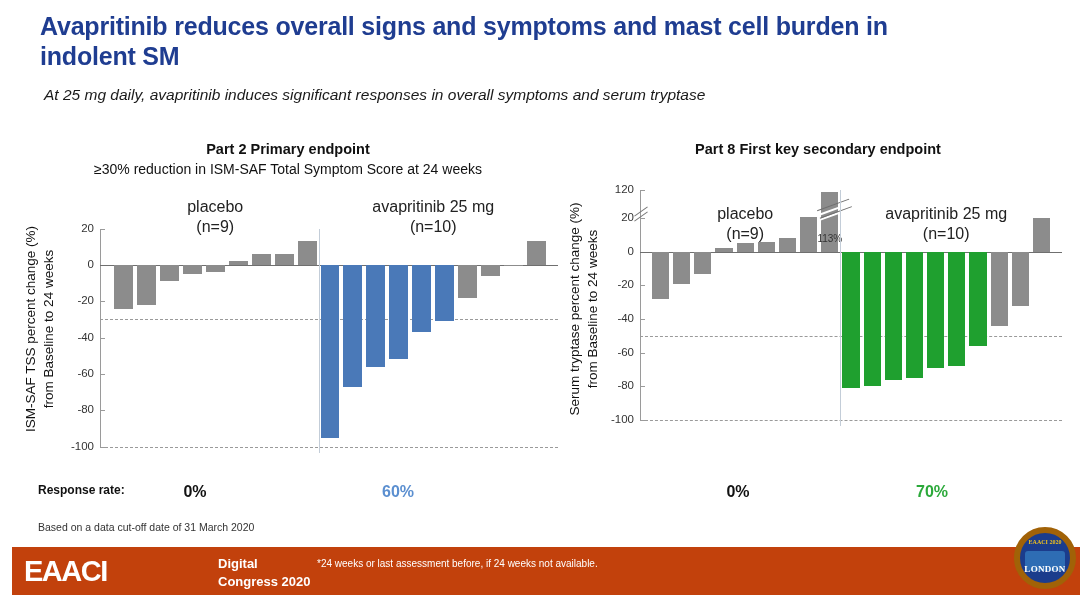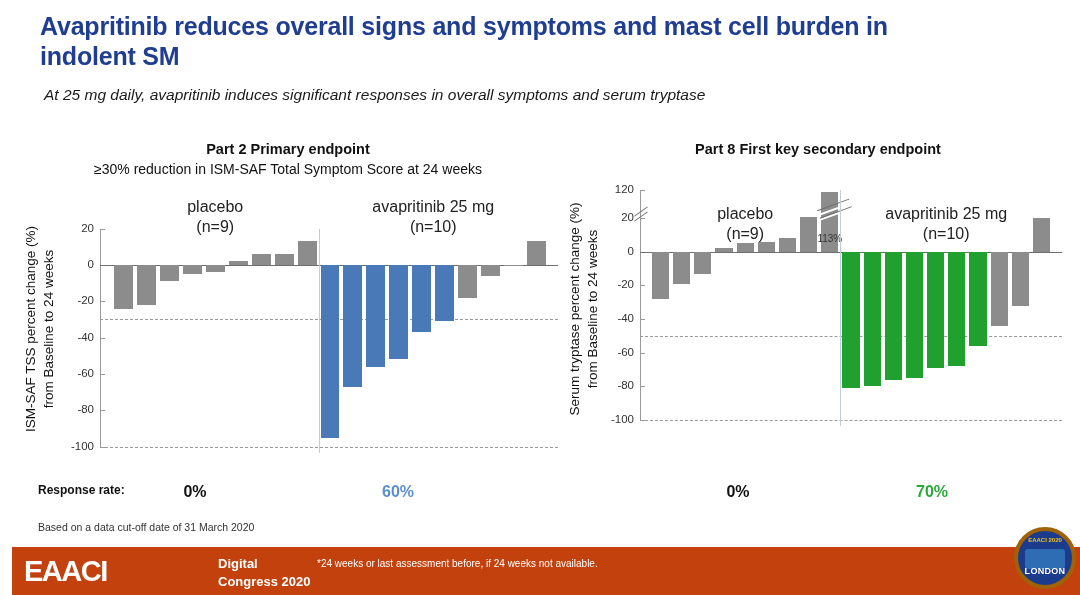--- a/index.html
+++ b/index.html
@@ -142,22 +142,23 @@
     position: absolute; left: 206px; top: 8px;
     font-size: 13px; font-weight: bold; color: #fff; line-height: 1.35;
   }
   .fnotes {
     position: absolute; left: 305px; top: 9px;
     font-size: 10px; color: #fff; line-height: 1.5;
   }
   .logo-badge {
     position: absolute; right: 16px; bottom: 6px;
     width: 62px; height: 62px; border-radius: 50%;
-    background: #1B3C8C; border: 4px solid #a16207;
+    background: #1B3C8C; border: 6px solid #a16207;
     overflow: hidden;
+    font-family: Liberation Serif, serif;
   }
   .logo-badge .lb-top {
     position: absolute; left: 0; top: 6px; width: 100%;
     text-align: center; font-size: 6px; color: #F2C21B; font-weight: bold;
   }
   .logo-badge .lb-mid {
     position: absolute; left: 50%; top: 18px; transform: translateX(-50%);
     width: 40px; height: 20px; background: #2E6DB4; border-radius: 3px;
   }
   .logo-badge .lb-bot {

